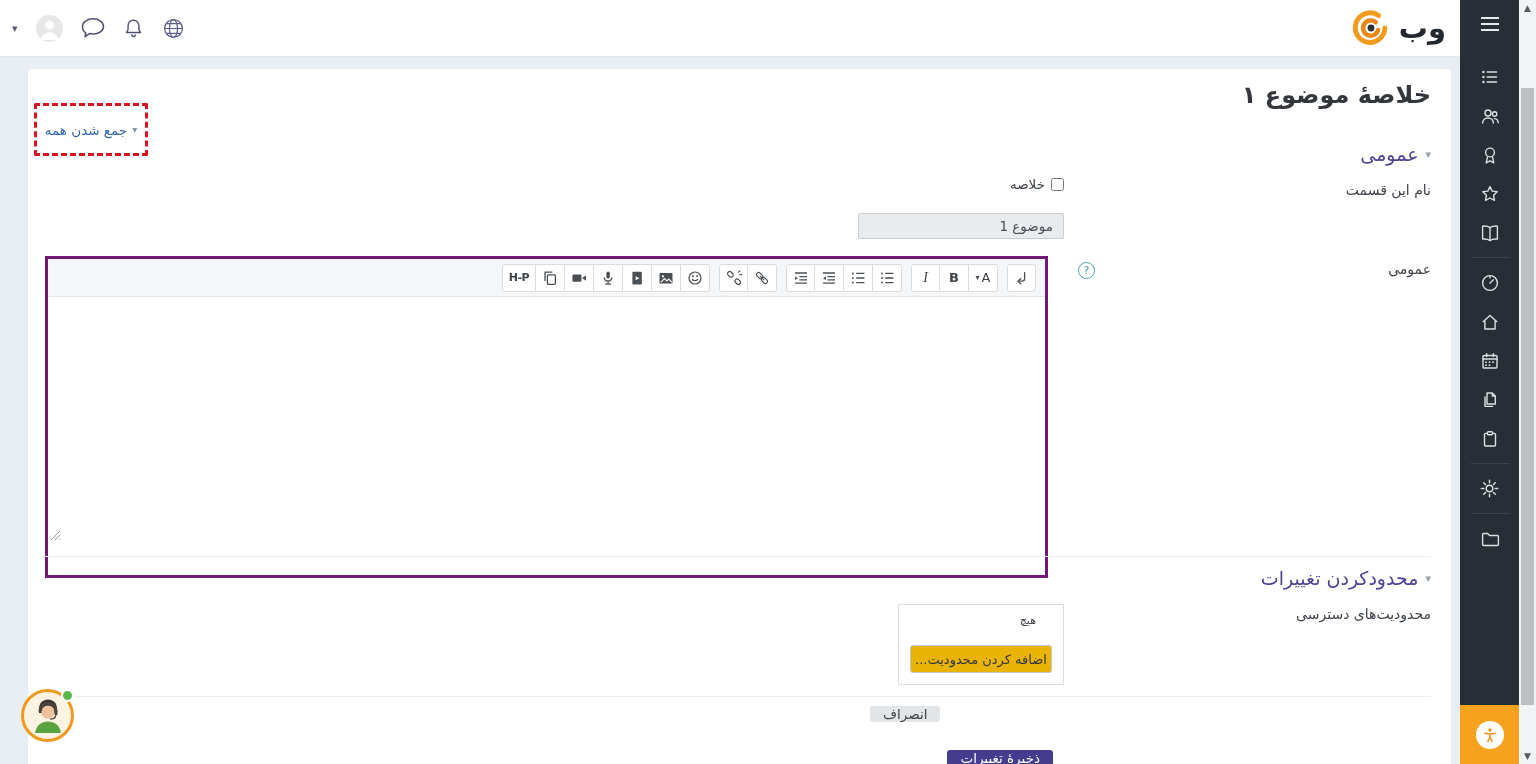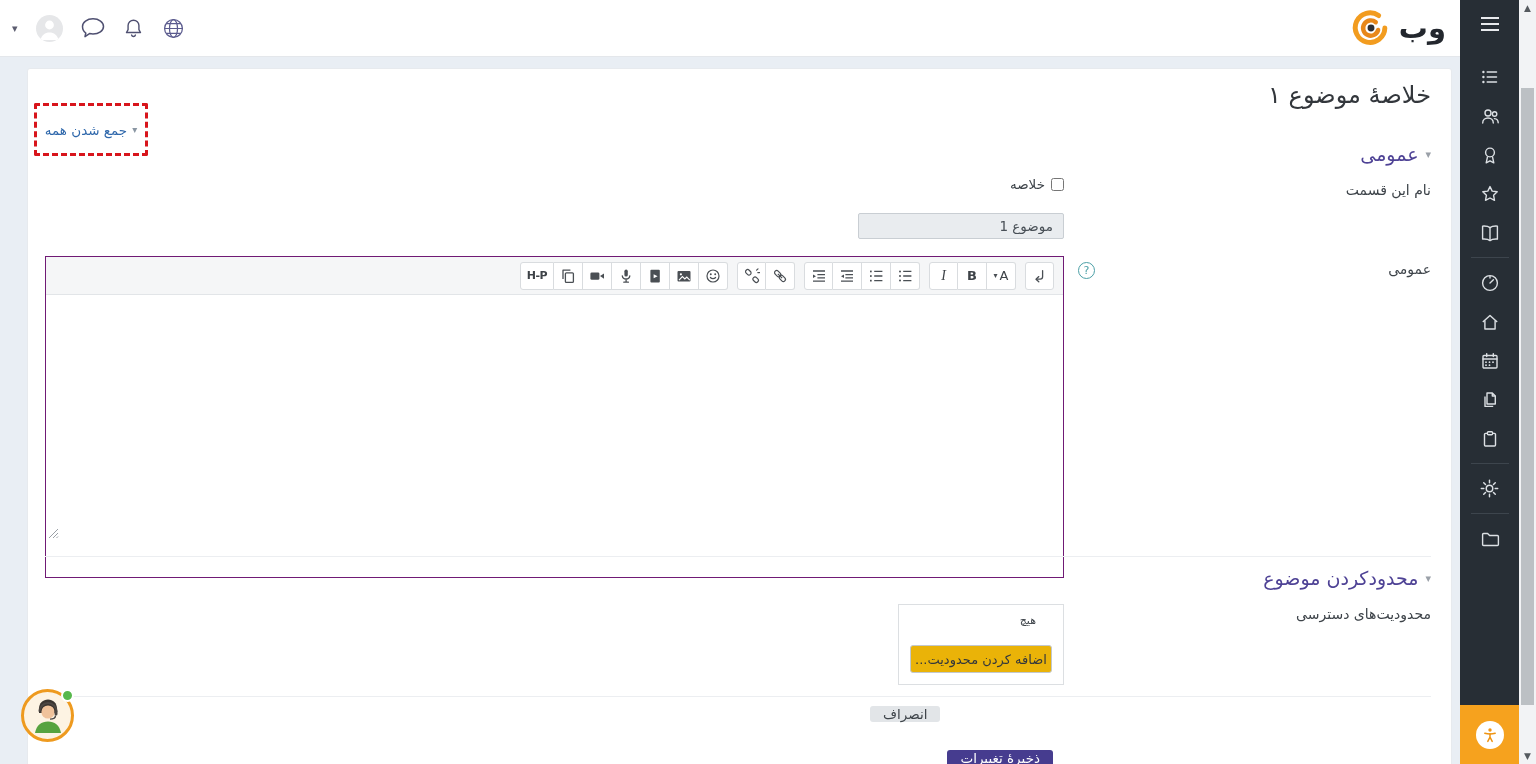--- a/index.html
+++ b/index.html
@@ -32,21 +32,21 @@
                  align-items:center; justify-content:center; }
 
   
   .scrollbar { position:absolute; right:0; top:0; width:17px; height:764px; background:#f2f3f5; }
   .sb-arrow { position:absolute; left:0; width:17px; text-align:center; font-size:9px; color:#555a5f; }
   .sb-thumb { position:absolute; left:2px; top:88px; width:13px; height:617px; background:#bcc0c4; cursor:pointer; }
 
   
   .card { position:absolute; left:27px; top:68px; width:1425px; height:710px; background:#fff;
           border:1px solid #e7eaee; border-radius:3px; direction:rtl; }
-  .page-title { position:absolute; top:12px; right:20px; font-size:24px; color:#33373c; font-weight:400; }
+  .page-title { position:absolute; top:12px; right:20px; font-size:24px; color:#33373c; font-weight:700; }
 
   .annotation { position:absolute; left:6px; top:34px; width:114px; height:53px;
                 border:3px dashed #d8151c; border-radius:2px; display:flex; align-items:center;
                 justify-content:center; }
   .collapse-link { display:flex; align-items:center; gap:5px; font-size:13.5px; color:#2e67ab; cursor:pointer; }
   .collapse-link .caret { color:#8a96a3; font-size:10px; }
 
   .section-hd { position:absolute; right:20px; display:flex; align-items:center; gap:7px;
                 font-size:19px; color:#4e4295; cursor:pointer; }
   .section-hd .caret { color:#9aa0a8; font-size:11px; }
@@ -60,22 +60,22 @@
   .name-input { position:absolute; right:387px; top:144px; width:206px; height:26px;
                 background:#e9ecef; border:1px solid #c9ced3; border-radius:2px;
                 font-size:13.5px; color:#495057; text-align:right; padding:0 10px; direction:rtl;
                 font-family:"DejaVu Sans","Liberation Sans",sans-serif; }
 
   .help-circle { position:absolute; right:356px; top:193px; width:17px; height:17px; border-radius:50%;
                  border:1.3px solid #4b9fa6; color:#4b9fa6; font-size:11px; display:flex;
                  align-items:center; justify-content:center; cursor:pointer; }
 
   
-  .editor { position:absolute; right:387px; left:17px; top:187px; height:322px;
-            border:1px solid #701a75; background:#fff; }
+  .editor { position:absolute; right:403px; left:17px; top:187px; height:322px;
+            border:3px solid #701a75; background:#fff; }
   .etoolbar { height:38px; background:#f5f6f7; border-bottom:1px solid #e2e5e8; direction:ltr;
               display:flex; align-items:center; justify-content:flex-end; gap:9px; padding:0 9px; }
   .tgroup { display:flex; }
   .tbtn { width:29px; height:28px; display:flex; align-items:center; justify-content:center;
           background:#fff; border:1px solid #d9dcdf; border-left:none; cursor:pointer;
           font-size:12px; color:#3e4348; }
   .tgroup .tbtn:first-child { border-left:1px solid #d9dcdf; border-radius:3px 0 0 3px; }
   .tgroup .tbtn:last-child { border-radius:0 3px 3px 0; }
   .tgroup .tbtn:only-child { border-radius:3px; }
   .tbtn.h5p { width:34px; font-weight:bold; font-size:11px; letter-spacing:-.5px; }
@@ -397,21 +397,21 @@
       <svg class="resize-handle" width="11" height="11" viewBox="0 0 11 11">
         <path d="M10 1L1 10 M10 5L5 10 M10 8.5L8.5 10" stroke="#9aa0a6" stroke-width="1"></path>
       </svg>
     </div>
   </div>
 
   <div class="fieldset-div" style="top:487px"></div>
 
   <div class="section-hd" style="top:498px">
     <span class="caret">▾</span>
-    <span>محدودکردن موضوع</span>
+    <span>محدودکردن تغییرات</span>
   </div>
 
   <div class="flabel" style="top:537px">محدودیت‌های دسترسی</div>
 
   <div class="restrict-box">
     <div class="none-text">هیچ</div>
     <button class="add-restrict">اضافه کردن محدودیت...</button>
   </div>
 
   <div class="fieldset-div" style="top:627px"></div>

